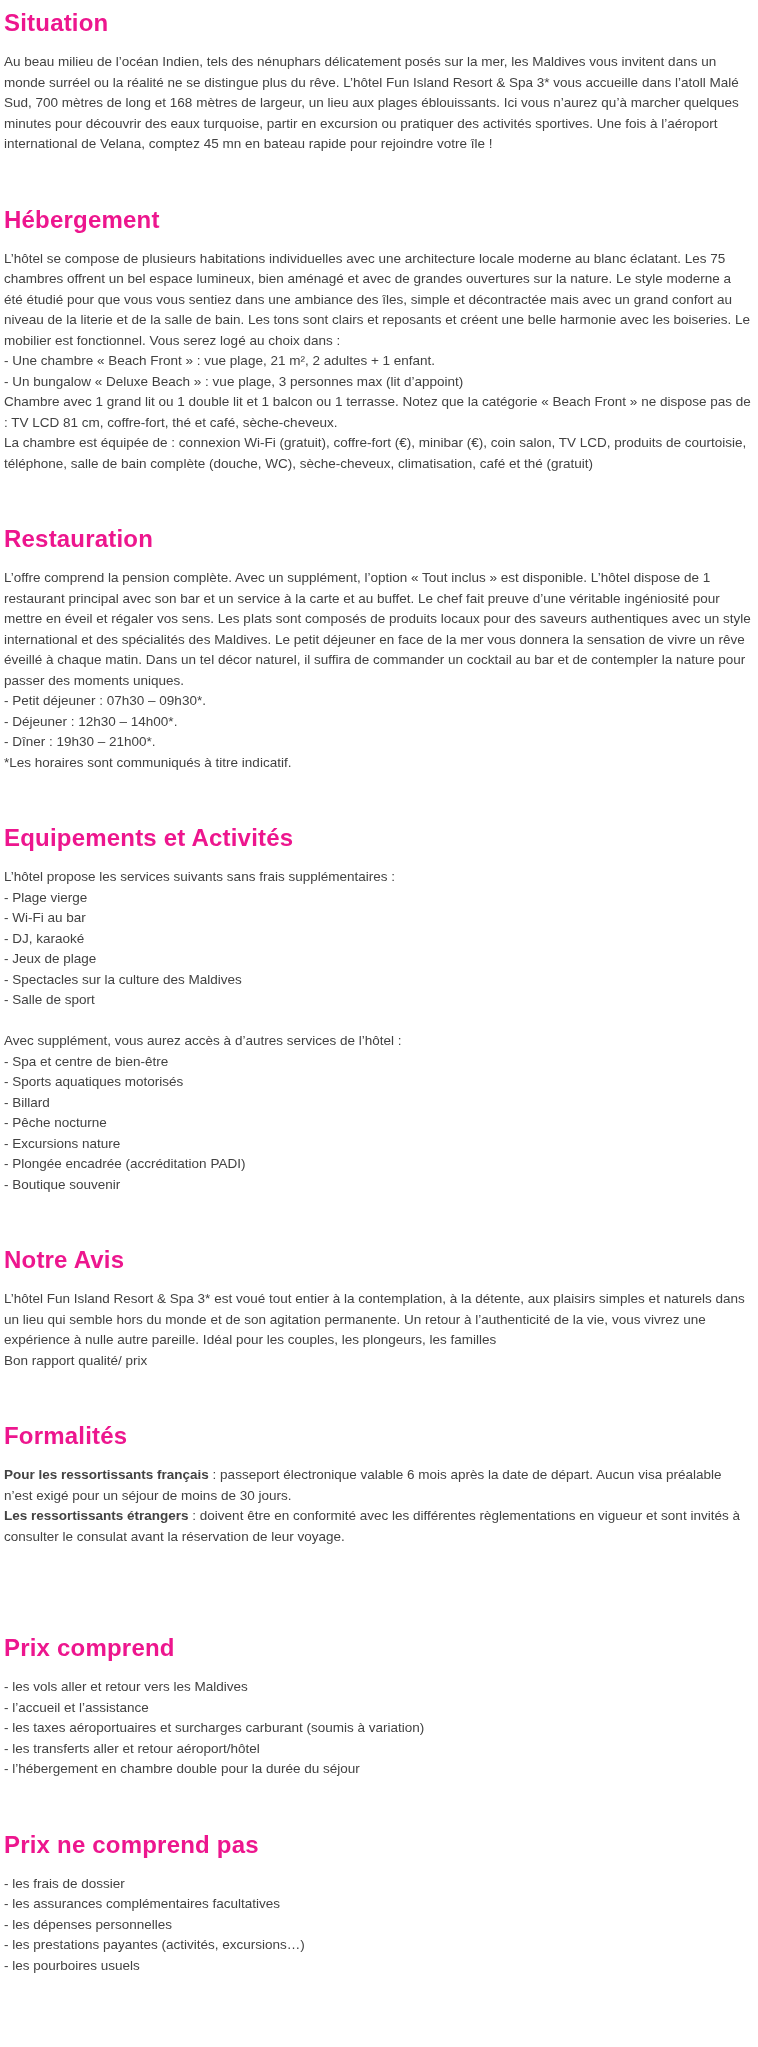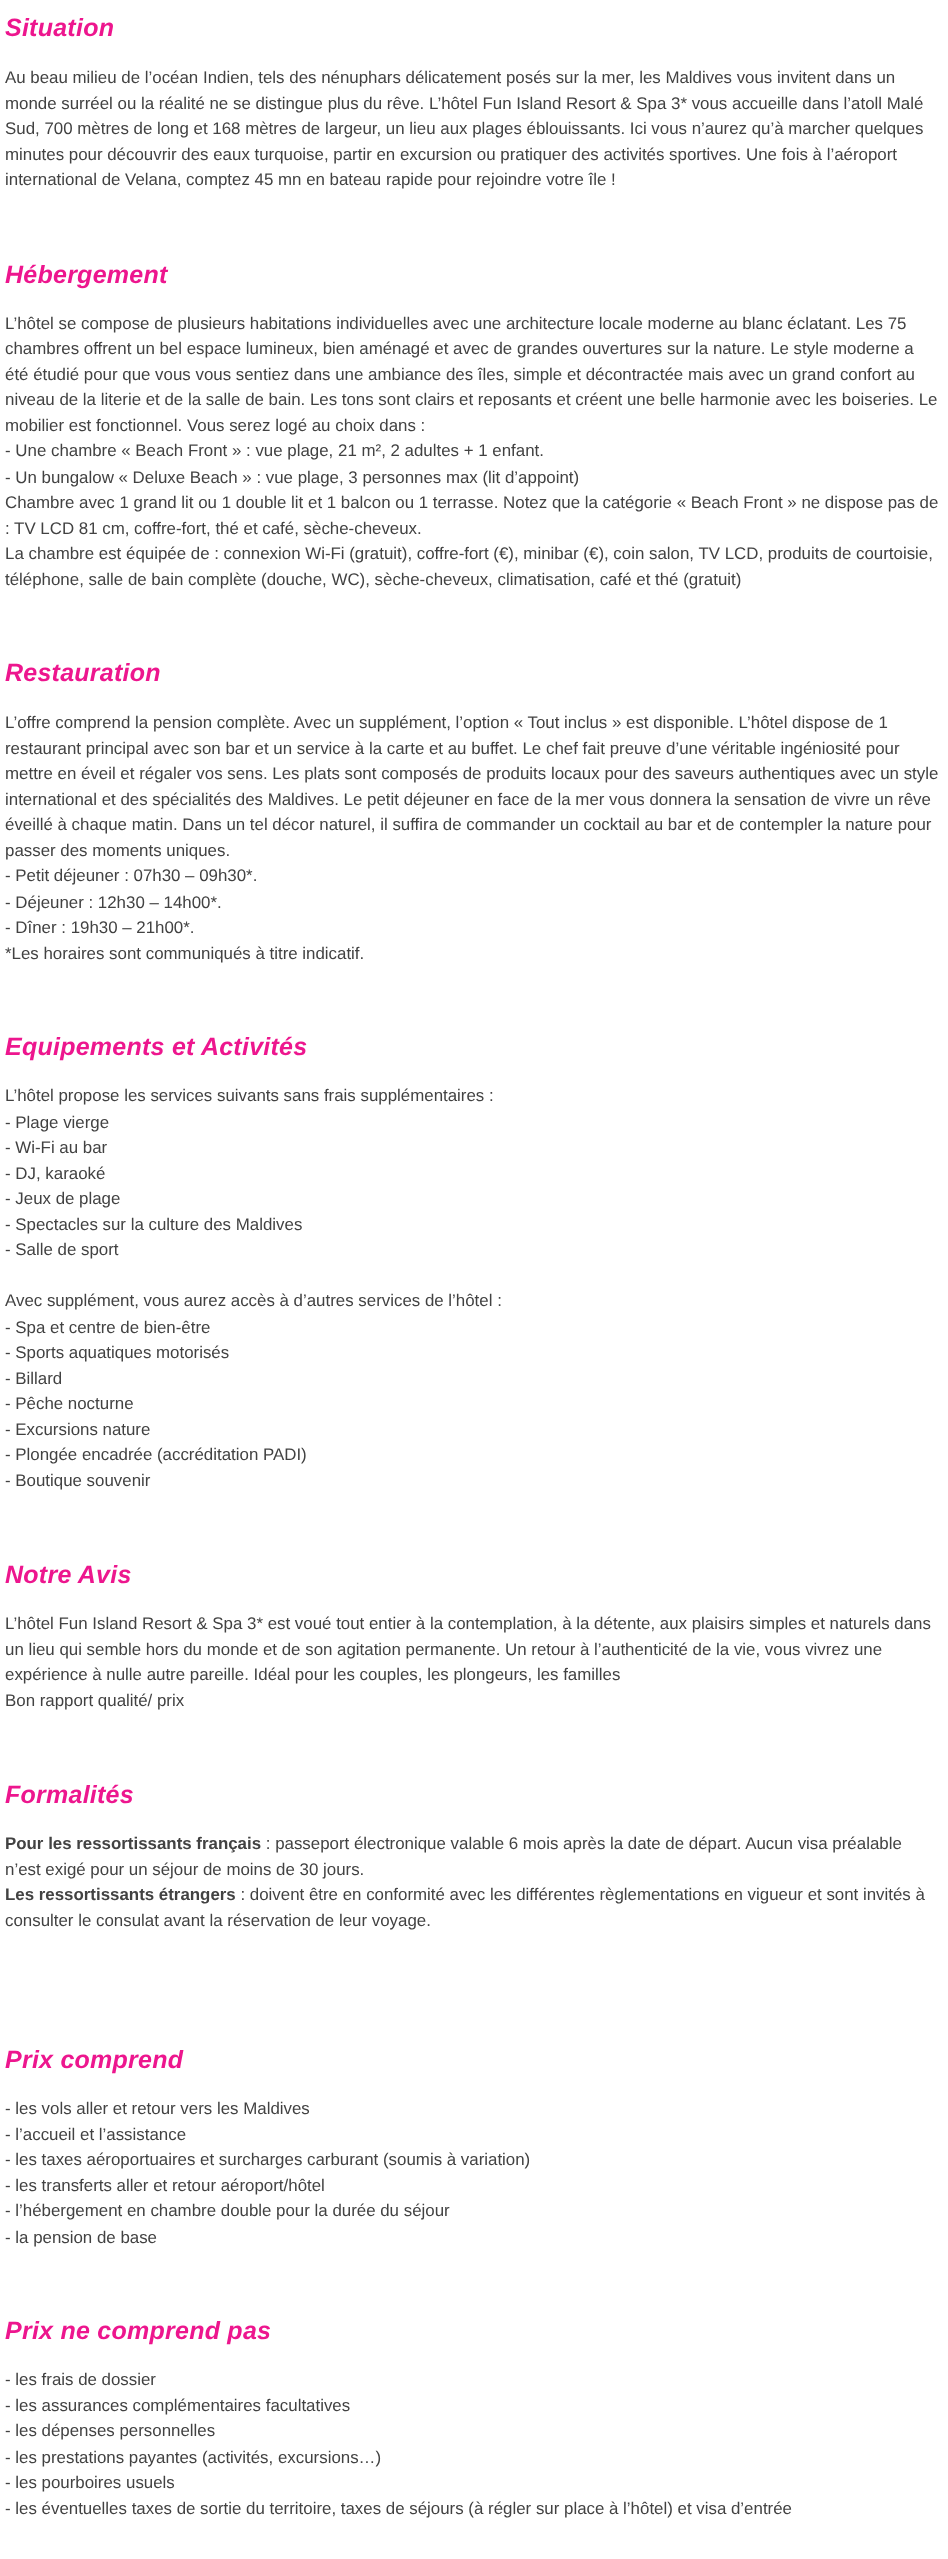--- a/index.html
+++ b/index.html
@@ -10,23 +10,22 @@
   body {
     width: 758px;
     font-family: "Liberation Sans", sans-serif;
   }
   .page {
     padding: 8px 6px 12px 4px;
     background: var(--background, #ffffff);
   }
   .section-heading {
     font-family: "Liberation Sans", sans-serif;
-    font-style: italic;
     font-weight: bold;
-    font-size: 20px;
+    font-size: 24px;
     line-height: 26px;
     color: var(--accent, #ed168e);
     margin: 52px 0 16px 0;
     letter-spacing: 0.2px;
   }
   .section-situation .section-heading {
     margin-top: 2px;
   }
   .section-prix-comprend .section-heading {
     margin-top: 88px;
@@ -119,29 +118,27 @@
   </section>
 
   <section class="section section-prix-comprend">
     <h2 class="section-heading">Prix comprend</h2>
     <div class="text">
       <p>- les vols aller et retour vers les Maldives</p>
       <p>- l’accueil et l’assistance</p>
       <p>- les taxes aéroportuaires et surcharges carburant (soumis à variation)</p>
       <p>- les transferts aller et retour aéroport/hôtel</p>
       <p>- l’hébergement en chambre double pour la durée du séjour</p>
-      <p>- la pension de base</p>
     </div>
   </section>
 
   <section class="section section-prix-ne-comprend-pas">
     <h2 class="section-heading">Prix ne comprend pas</h2>
     <div class="text">
       <p>- les frais de dossier</p>
       <p>- les assurances complémentaires facultatives</p>
       <p>- les dépenses personnelles</p>
       <p>- les prestations payantes (activités, excursions…)</p>
       <p>- les pourboires usuels</p>
-      <p>- les éventuelles taxes de sortie du territoire, taxes de séjours (à régler sur place à l’hôtel) et visa d’entrée</p>
     </div>
   </section>
 
 </div>
 
 </body></html>

